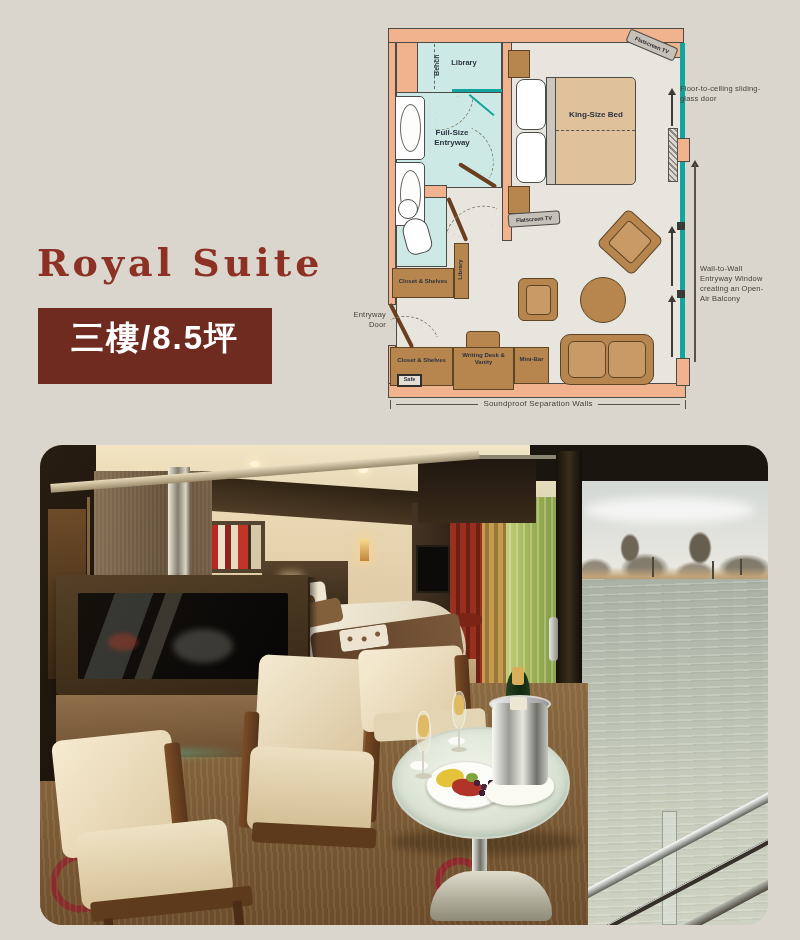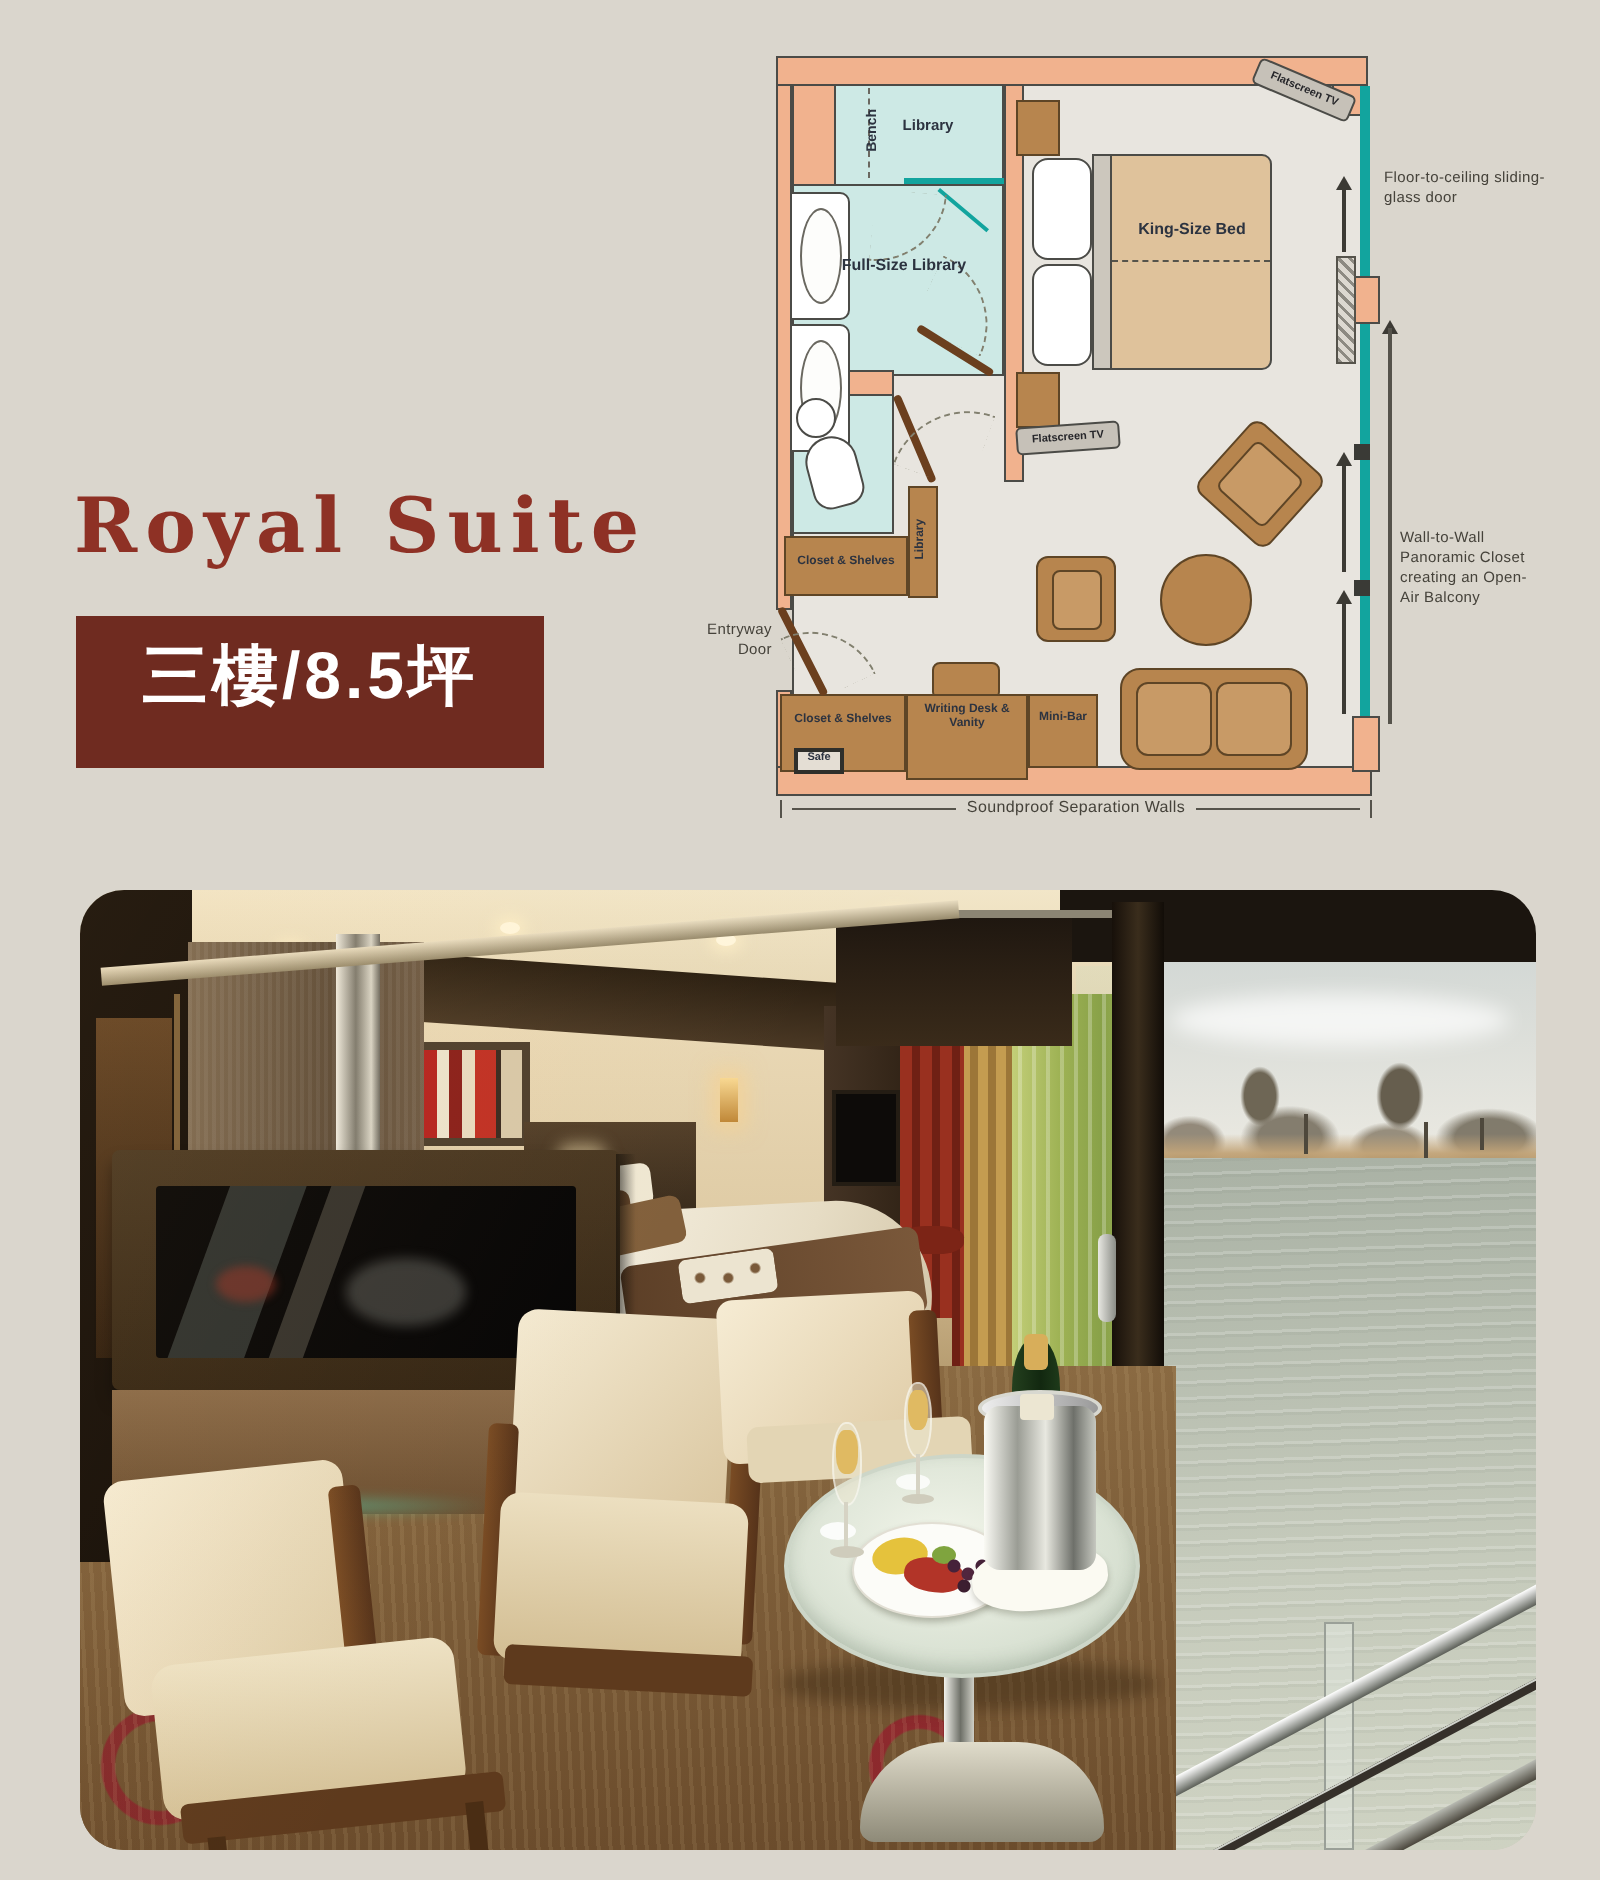--- a/index.html
+++ b/index.html
@@ -127,34 +127,34 @@
     <div class="abs ahead" style="left:328px;top:62px"></div>
     <div class="abs aline" style="left:331px;top:70px;height:34px"></div>
     <div class="abs" style="left:328px;top:106px;width:10px;height:54px;border:1px solid #55534b;background:repeating-linear-gradient(45deg,#8d8a82 0 1.5px,#dcd8d0 1.5px 4px)"></div>
     <div class="abs ahead" style="left:328px;top:200px"></div>
     <div class="abs aline" style="left:331px;top:208px;height:56px"></div>
     <div class="abs ahead" style="left:328px;top:269px"></div>
     <div class="abs aline" style="left:331px;top:277px;height:58px"></div>
     <div class="abs ahead" style="left:351px;top:134px"></div>
     <div class="abs" style="left:354px;top:142px;width:1.5px;height:198px;background:#55534b"></div>
 
-    <div class="abs ann" style="left:352px;top:62px;width:84px">Floor-to-ceiling sliding-glass door</div>
-    <div class="abs ann" style="left:360px;top:242px;width:64px">Wall-to-Wall Panoramic Closet creating an Open-Air Balcony</div>
+    <div class="abs ann" style="left:340px;top:62px;width:84px">Floor-to-ceiling sliding-glass door</div>
+    <div class="abs ann" style="left:360px;top:242px;width:64px">Wall-to-Wall Entryway Window creating an Open-Air Balcony</div>
     <div class="abs ann" style="left:2px;top:288px;width:44px;text-align:right">Entryway Door</div>
     <div class="abs spw" style="left:50px;top:376px;width:296px;height:12px">
       <div class="tk"></div>
         <div class="ln"></div>
       <div class="ann" style="font-size:8px">Soundproof Separation Walls</div>
       <div class="ln"></div>
         <div class="tk"></div>
     </div>
 
     <div class="abs lbl" style="left:75px;top:39px;width:44px;font-size:7px;transform:rotate(-90deg)">Bench</div>
     <div class="abs lbl" style="left:94px;top:36px;width:60px;font-size:7.5px">Library</div>
-    <div class="abs lbl" style="left:77px;top:106px;width:70px;font-size:8px">Full-Size Library</div>
+    <div class="abs lbl" style="left:77px;top:106px;width:70px;font-size:8px">Full-Size Entryway</div>
   </div>
 
   <div class="photo">
 
     <div class="abs" style="left:0;top:0;width:560px;height:120px;background:linear-gradient(180deg,#f2e6c8,#d7c49c)"></div>
     <div class="abs" style="left:100px;top:28px;width:10px;height:6px;border-radius:50%;background:#fff6dc;box-shadow:0 0 8px 3px rgba(255,240,200,.8)"></div>
     <div class="abs" style="left:210px;top:16px;width:10px;height:6px;border-radius:50%;background:#fff6dc;box-shadow:0 0 8px 3px rgba(255,240,200,.8)"></div>
     <div class="abs" style="left:318px;top:22px;width:10px;height:6px;border-radius:50%;background:#fff6dc;box-shadow:0 0 8px 3px rgba(255,240,200,.8)"></div>
     <div class="abs" style="left:402px;top:12px;width:10px;height:6px;border-radius:50%;background:#fff6dc;box-shadow:0 0 8px 3px rgba(255,240,200,.8)"></div>
     <div class="abs" style="left:448px;top:24px;width:9px;height:6px;border-radius:50%;background:#fff6dc;box-shadow:0 0 8px 3px rgba(255,240,200,.8)"></div>

